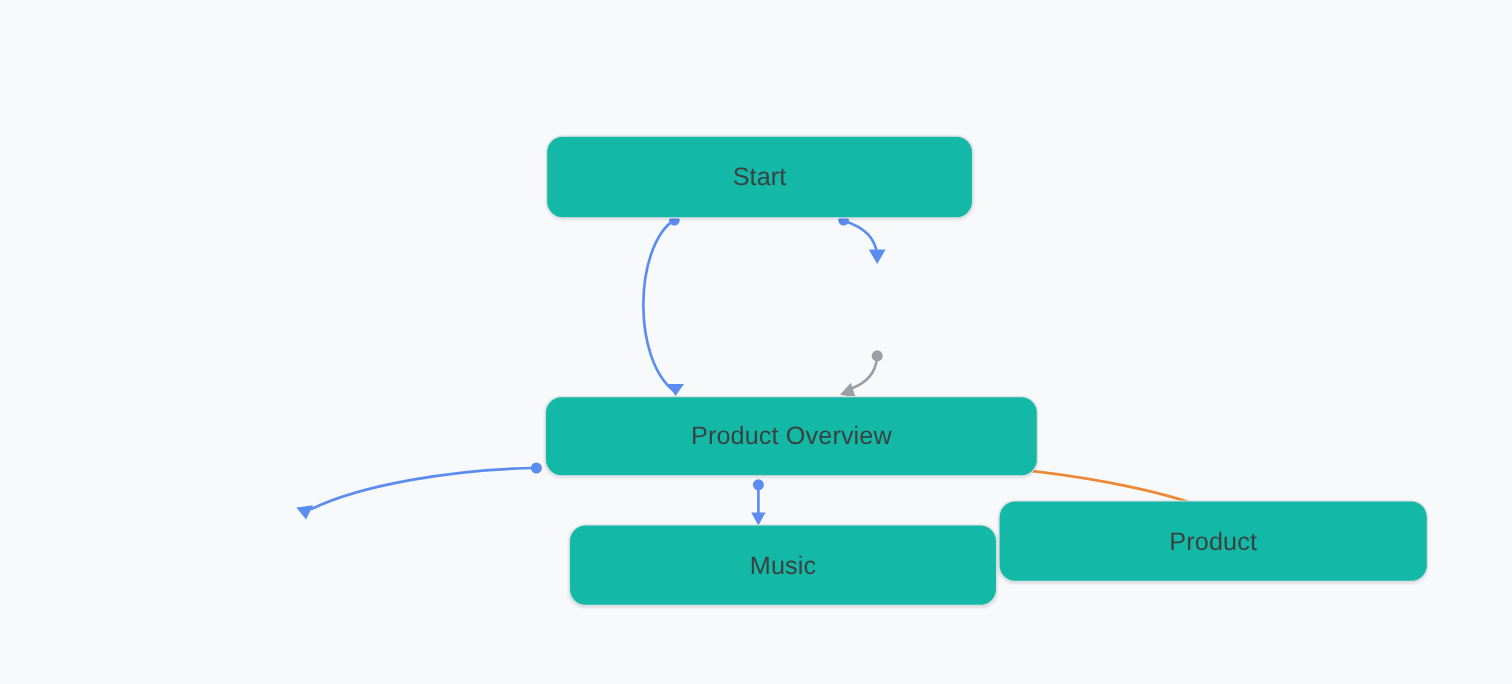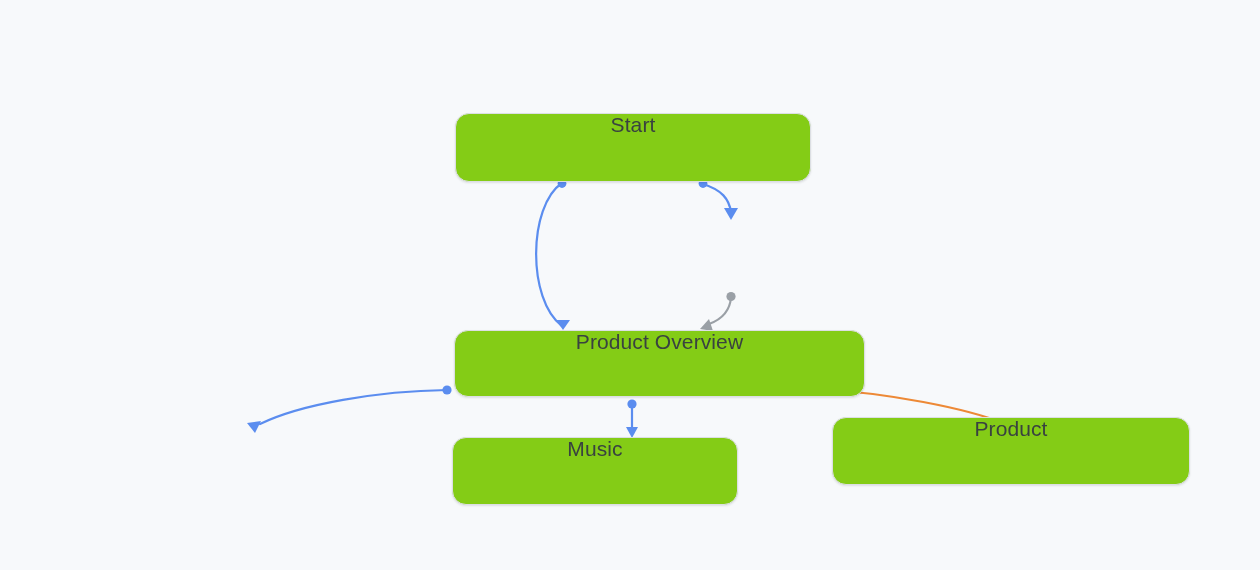--- a/index.html
+++ b/index.html
@@ -23,26 +23,27 @@
     position: absolute;
     left: 0;
     top: 0;
     width: 1260px;
     height: 570px;
     pointer-events: none;
   }
   .node {
     position: absolute;
     box-sizing: border-box;
-    background: #84cc16;
+    background: #14b8a6;
     border: 1px solid #dcdfe3;
     border-radius: 14px;
     box-shadow: 0 1px 2px rgba(16, 24, 40, 0.06),
                 0 1px 3px rgba(16, 24, 40, 0.05);
     display: flex;
+    align-items: center;
     justify-content: center;
     cursor: pointer;
   }
   .node-label {
     font-size: 21px;
     font-weight: 500;
     color: #394240;
     letter-spacing: 0.1px;
     line-height: 1;
     white-space: nowrap;
@@ -96,21 +97,21 @@
   <div class="node" style="left:455px; top:113px; width:356px; height:69px;">
     <span class="node-label">Start</span>
   </div>
 
 
   <div class="node" style="left:454px; top:330px; width:411px; height:67px;">
     <span class="node-label">Product Overview</span>
   </div>
 
 
-  <div class="node" style="left:452px; top:437px; width:286px; height:68px;">
+  <div class="node" style="left:474px; top:437px; width:357px; height:68px;">
     <span class="node-label">Music</span>
   </div>
 
   <div class="node" style="left:832px; top:417px; width:358px; height:68px;">
     <span class="node-label">Product</span>
   </div>
 
 </div>
 
 </body></html>

